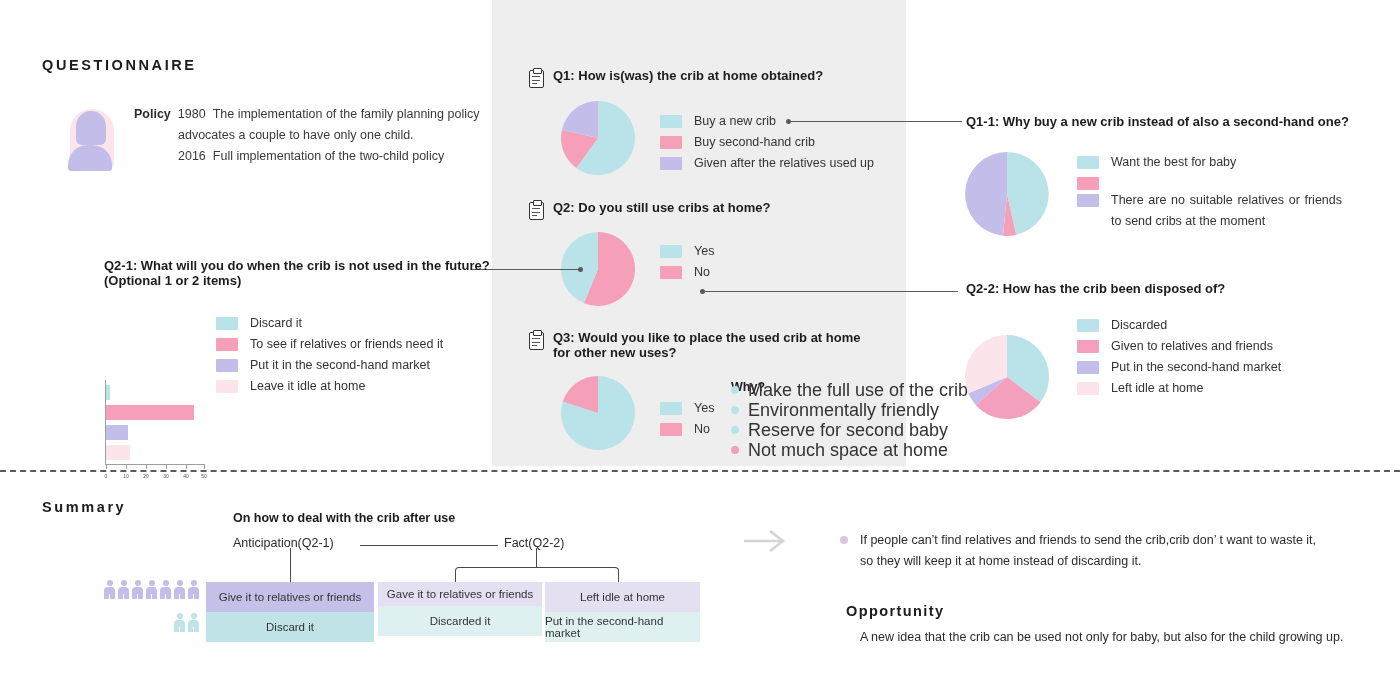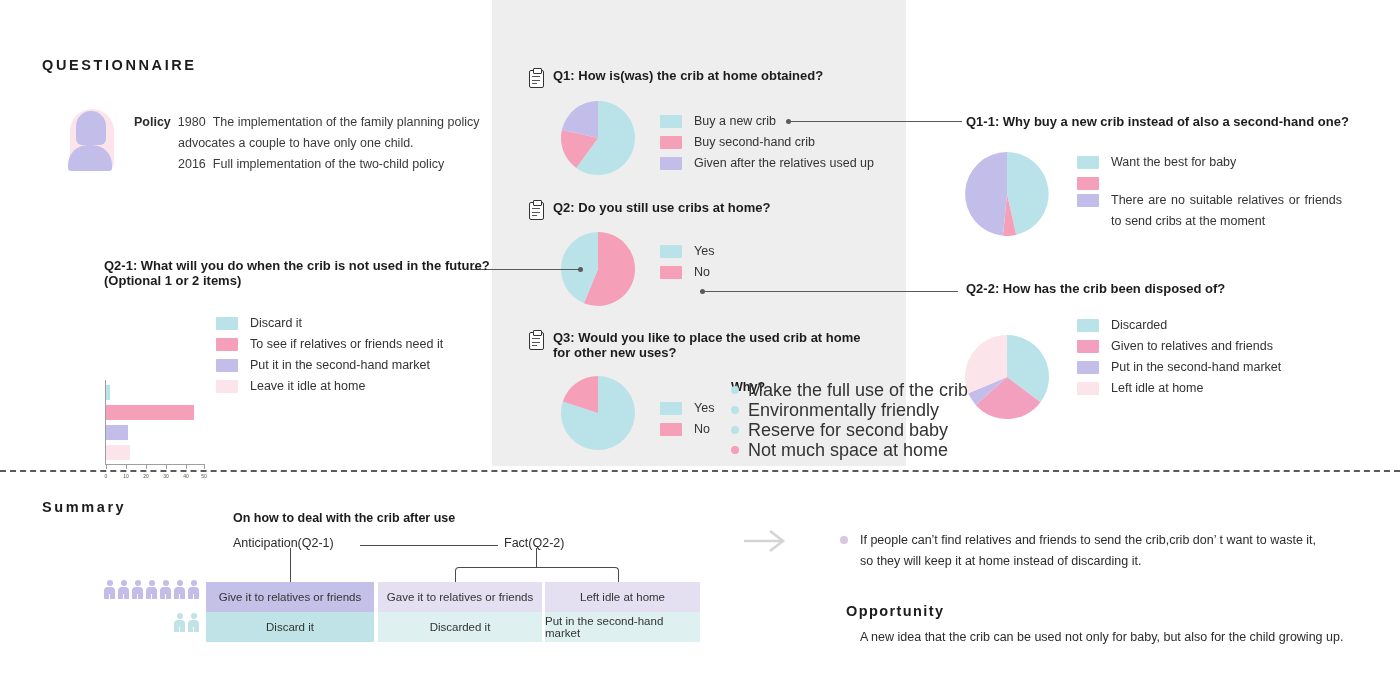--- a/index.html
+++ b/index.html
@@ -89,21 +89,21 @@
 <div class="abs" id="grey-panel"></div>
 
 <div class="abs section-title" style="left:42px;top:57px;">QUESTIONNAIRE</div>
 
 <div class="abs avatar-wrap" style="left:60px;top:105px;">
   <div class="av-pink"></div>
     <div class="av-head"></div>
     <div class="av-body"></div>
 </div>
 
-<div class="abs" style="left:134px;top:112px;width:350px;">
+<div class="abs" style="left:134px;top:104px;width:350px;">
   <div class="policy-line">
     <span class="policy-label">Policy</span>
     <span class="policy-year">1980</span>
     <span class="policy-text">The implementation of the family planning policy</span>
   </div>
   <div class="policy-line" style="padding-left:44px;">
     <span class="policy-text">advocates a couple to have only one child.</span>
   </div>
   <div class="policy-line" style="padding-left:44px;">
     <span class="policy-year">2016</span>
@@ -400,21 +400,21 @@
     </span>
 </div>
 
 <div class="abs" style="left:206px;top:582px;display:flex;">
   <div style="width:168px;">
     <div class="sum-cell" style="height:30px;background:#c5c0e8;">Give it to relatives or friends</div>
     <div class="sum-cell" style="height:30px;background:#bfe3e6;">Discard it</div>
   </div>
   <div style="width:4px;"></div>
   <div style="width:164px;">
-    <div class="sum-cell" style="height:30px;background:#e4e0f2;">Gave it to relatives or friends</div>
+    <div class="sum-cell" style="height:24px;background:#e4e0f2;">Gave it to relatives or friends</div>
     <div class="sum-cell" style="height:30px;background:#dff0f0;">Discarded it</div>
   </div>
   <div style="width:3px;"></div>
   <div style="width:155px;">
     <div class="sum-cell" style="height:30px;background:#e4e0f2;">Left idle at home</div>
     <div class="sum-cell" style="height:30px;background:#dff0f0;">Put in the second-hand market</div>
   </div>
 </div>
 
 <svg class="abs" style="left:742px;top:528px;" width="46" height="26" viewBox="0 0 46 26">

